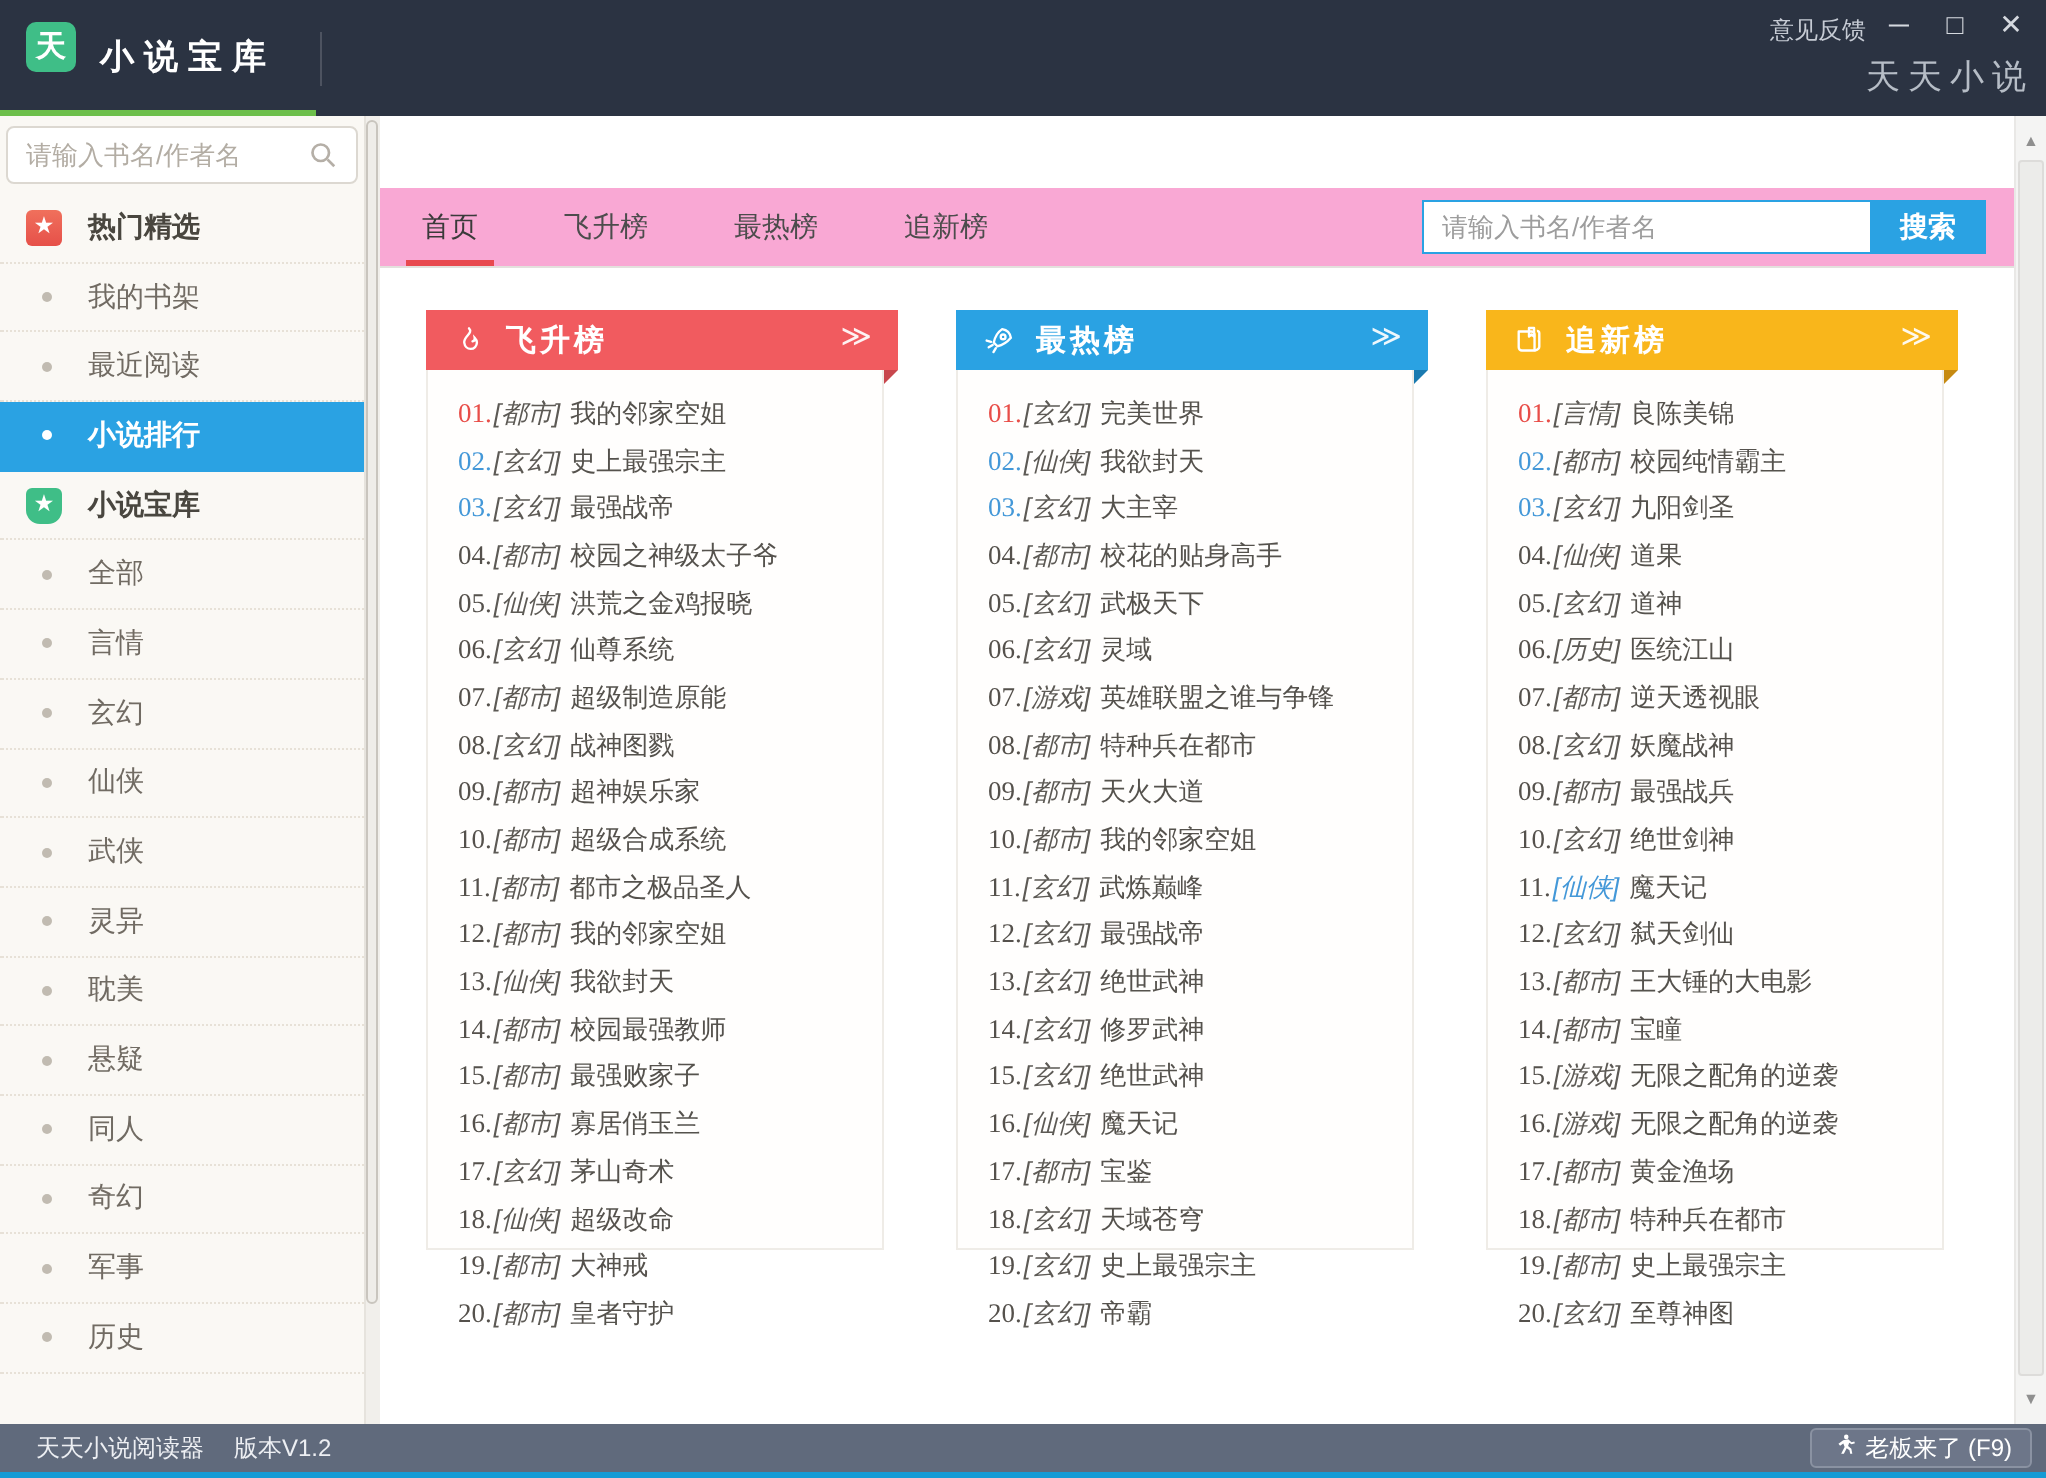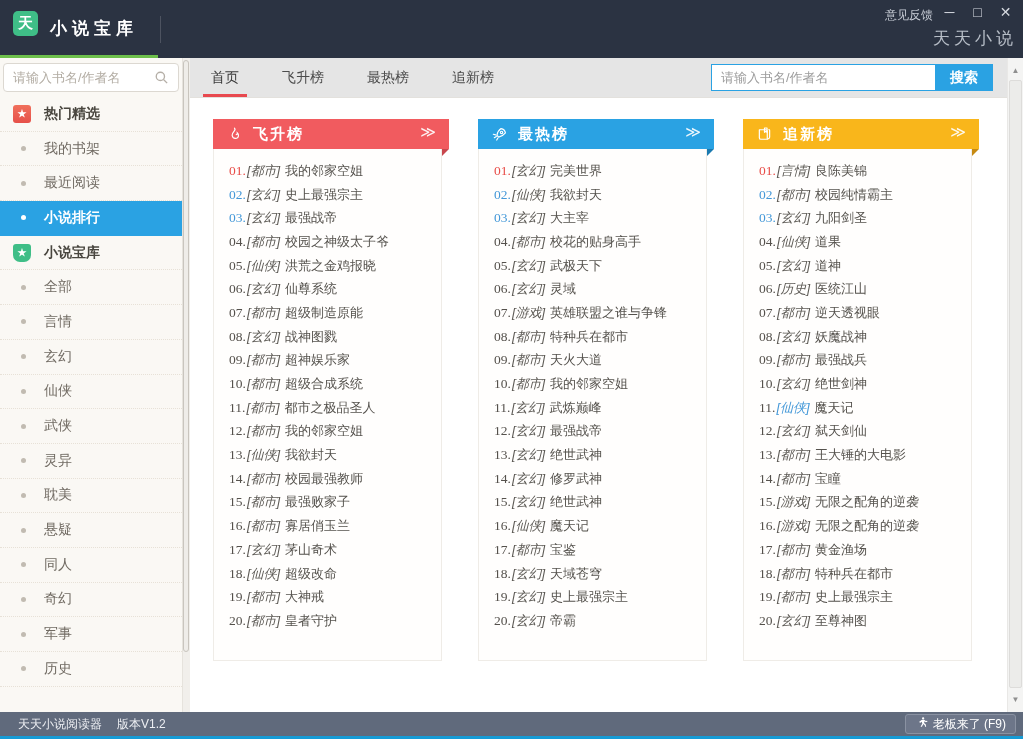--- a/index.html
+++ b/index.html
@@ -37,41 +37,41 @@
   .h-icon.hot{background:linear-gradient(#f0705c,#e65049);}
   .h-icon.treasure{background:#3fbe87;border-radius:3px 3px 7px 7px;}
   .side-item.selected{background:#2aa2e3;color:#fff;font-weight:bold;border-bottom:1px solid #2aa2e3;}
   .side-item.selected .bullet{background:#fff;}
 
   .side-scroll{width:8px;background:#f1efeb;border-left:1px solid #e6e3dd;position:relative;flex:0 0 8px;box-sizing:border-box;}
   .side-scroll .thumb{position:absolute;top:2px;left:0px;width:6px;height:592px;background:#efede9;
                       border:1px solid #c9c5be;border-radius:3px;box-sizing:border-box;}
 
   .main{flex:1;display:flex;flex-direction:column;min-width:0;}
-  .topbar{height:39px;flex:0 0 39px;background:#e5e5e5;border-bottom:1px solid #e3e1dd;position:relative;display:flex;align-items:center;}
+  .topbar{height:39px;flex:0 0 39px;background:#f9a8d4;border-bottom:1px solid #e3e1dd;position:relative;display:flex;align-items:center;margin-top:36px;}
   .tabs{display:flex;margin-left:8px;height:100%;}
   .tab{padding:0 13px;display:flex;align-items:center;font-size:14px;color:#4c4c4c;position:relative;margin-right:17px;cursor:pointer;}
   .tab.active{color:#3a3a3a;}
   .tab.active::after{content:"";position:absolute;left:5px;right:5px;bottom:0;height:3px;background:#e8494f;}
   .top-search{position:absolute;right:14px;top:6px;display:flex;height:27px;}
   .top-search input{width:224px;height:27px;box-sizing:border-box;border:1px solid #2aa2e3;border-right:none;
                     padding:0 9px;font-size:13px;color:#666;outline:none;background:#fff;}
   .top-search input::placeholder{color:#9d9d9d;}
   .top-search button{width:58px;height:27px;border:none;background:#2aa2e3;color:#fff;font-size:14px;
                      font-weight:bold;cursor:pointer;font-family:"Liberation Sans",sans-serif;}
 
   .content{flex:1;background:#fff;padding:21px 0 0 23px;display:flex;gap:36px;align-items:flex-start;}
   .panel{width:229px;position:relative;flex:0 0 229px;}
   .panel-header{width:236px;height:30px;display:flex;align-items:center;color:#fff;position:relative;}
   .panel-header .p-icon{margin-left:12px;display:flex;align-items:center;}
   .panel-header .p-title{margin-left:9px;font-size:15px;font-weight:bold;letter-spacing:2px;}
   .panel-header .p-arrow{position:absolute;right:13px;top:4px;font-size:15px;opacity:0.92;cursor:pointer;}
   .panel-fold{position:absolute;left:229px;top:30px;width:7px;height:7px;clip-path:polygon(0 0,100% 0,0 100%);}
   .panel-body{width:229px;box-sizing:border-box;border:1px solid #efece7;border-top:none;background:#fffefd;
-              padding:10px 0 0 0;height:512px;}
+              padding:10px 0 0 0;height:440px;}
   .rank-item{height:23.7px;display:flex;align-items:center;padding-left:15px;font-size:13px;white-space:nowrap;cursor:pointer;}
   .rank-num{font-family:"Liberation Serif",serif;font-size:13.5px;margin-right:1px;}
   .rank-cat{margin-right:5px;font-style:italic;}
   .rank-title{color:#55524d;}
 
   .main-scroll{width:16px;flex:0 0 16px;background:#f4f4f3;border-left:1px solid #e9e8e6;position:relative;box-sizing:border-box;}
   .main-scroll .arr{position:absolute;left:0;width:15px;text-align:center;font-size:8px;color:#8f8f8f;}
   .main-scroll .arr.up{top:8px;}
   .main-scroll .arr.down{bottom:8px;}
   .main-scroll .thumb{position:absolute;left:1px;top:22px;width:13px;height:608px;background:#ececea;border:1px solid #dddcda;box-sizing:border-box;border-radius:2px;}

